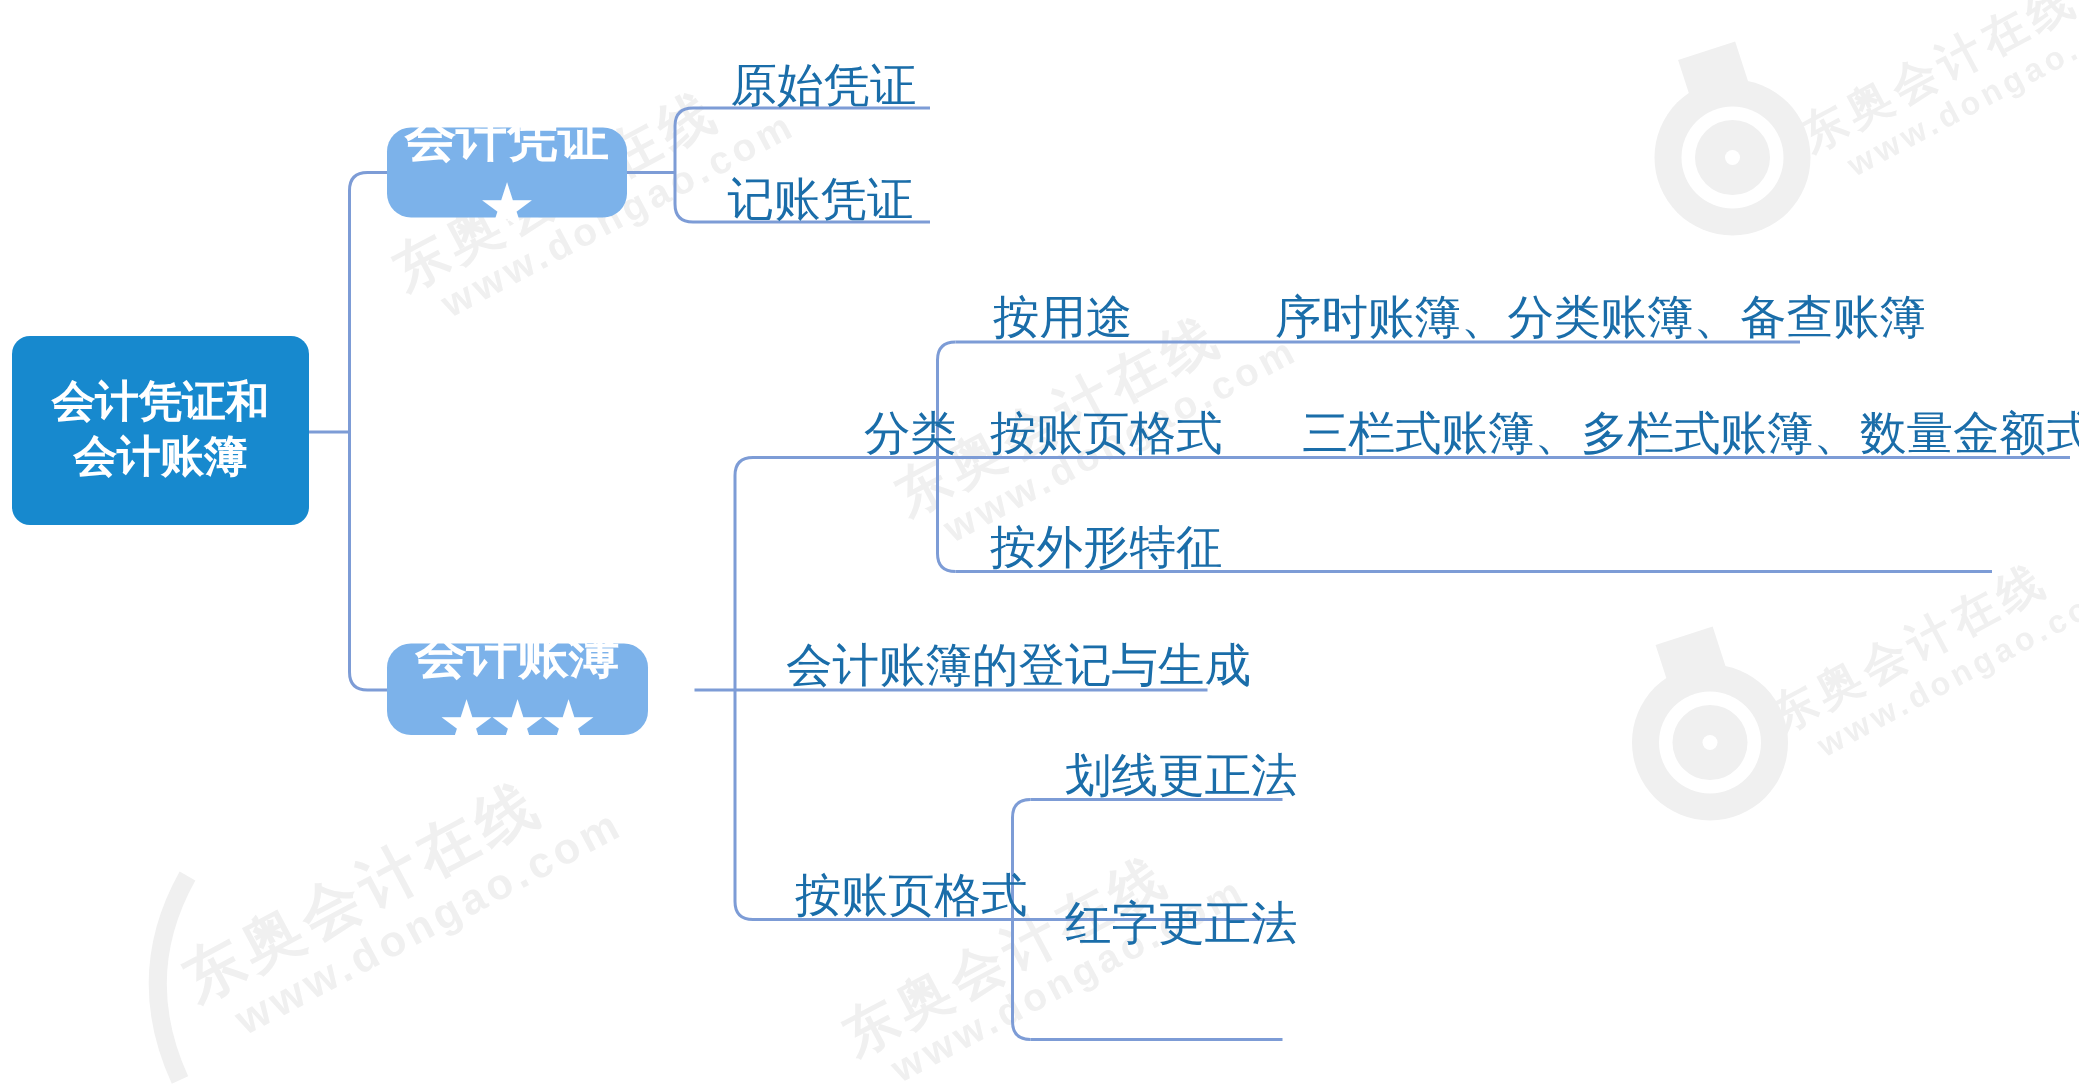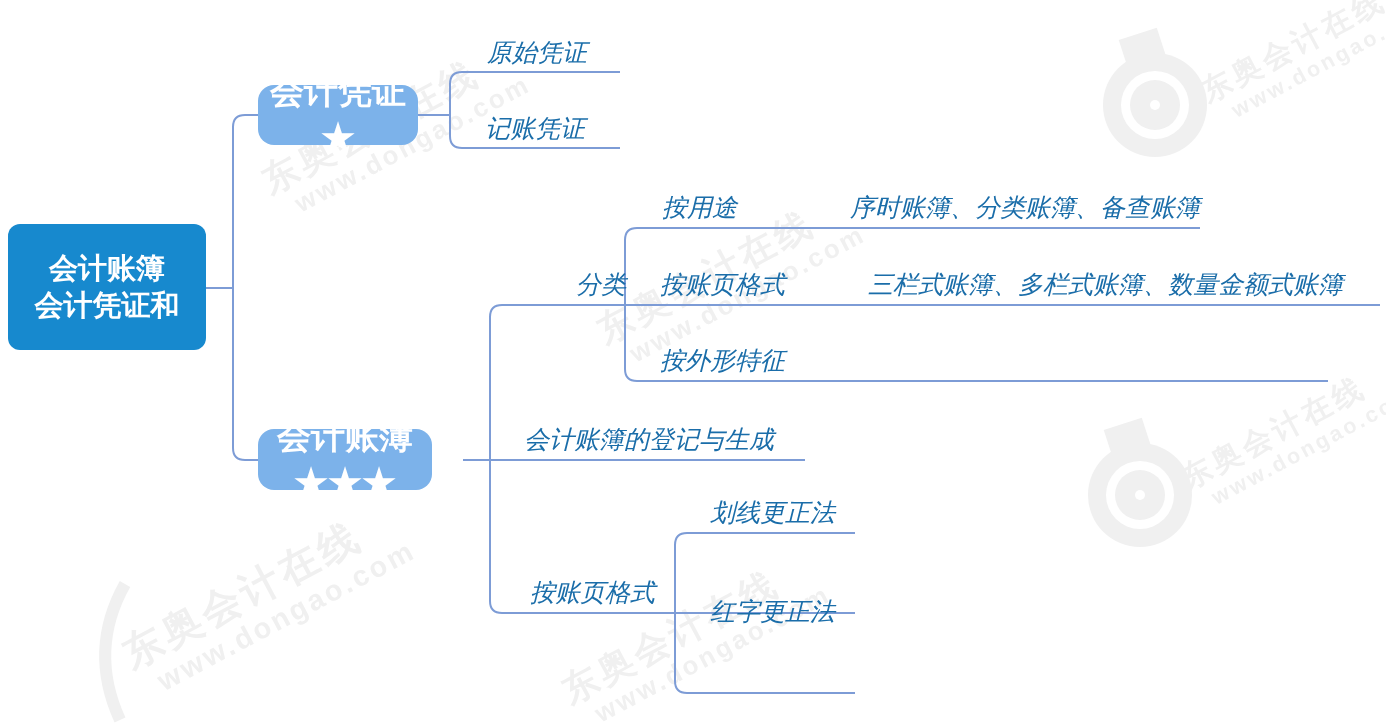--- a/index.html
+++ b/index.html
@@ -51,23 +51,22 @@
   .node-branch{
     background:var(--branch-fill);border-radius:16px;
     font-size:34px;
   }
   .node-vouchers{left:258px;top:85px;width:160px;height:60px;}
   .node-books{left:258px;top:429px;width:174px;height:61px;}
   
   .label{
     position:absolute;z-index:3;
     color:var(--text);
-    font-size:25px;
+    font-size:31px;
     white-space:nowrap;
-    font-style:italic;
   }
 </style>
 </head>
 <body>
 
 <div class="canvas">
 
   <div class="wm" style="left:255px;top:95px;font-size:36px;">
     <span>东奥会计在线</span>
     <span class="wm-url">www.dongao.com</span>
@@ -129,22 +128,22 @@
     <path class="connector" d="M 637 381 L 1328 381"></path>
 
     <path class="connector" d="M 687 533 Q 675 533 675 545 L 675 681 Q 675 693 687 693"></path>
     <path class="connector" d="M 687 533 L 855 533"></path>
     <path class="connector" d="M 675 613 L 855 613"></path>
     <path class="connector" d="M 687 693 L 855 693"></path>
   </svg>
 
   <div class="node node-root">
     <div>
+      <div>会计凭证和</div>
       <div>会计账簿</div>
-      <div>会计凭证和</div>
     </div>
   </div>
 
   <div class="node node-branch node-vouchers">
     <span>会计凭证★</span>
   </div>
 
   <div class="node node-branch node-books">
     <span>会计账簿★★★</span>
   </div>

